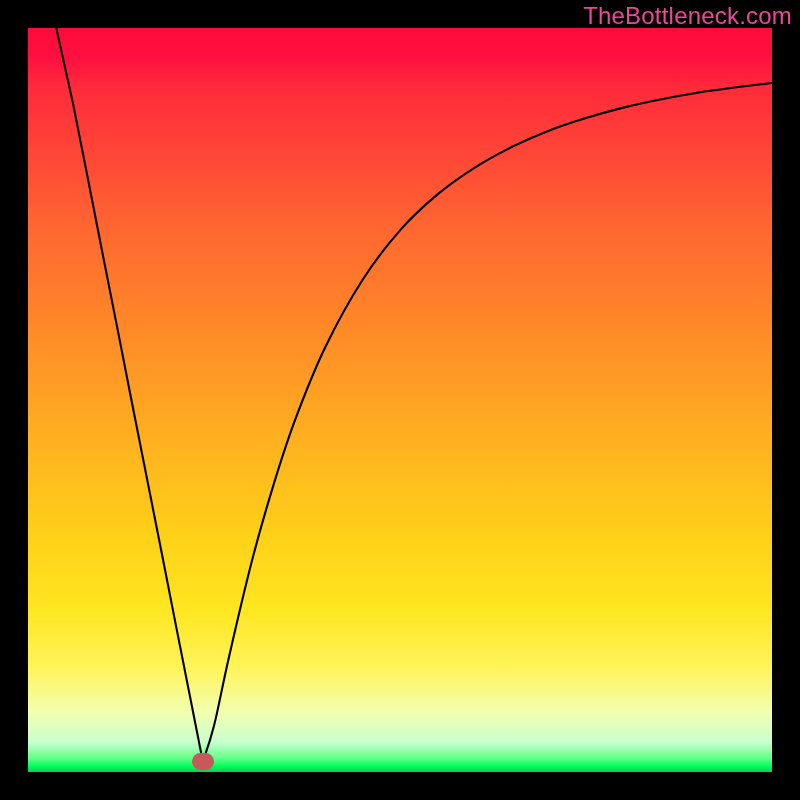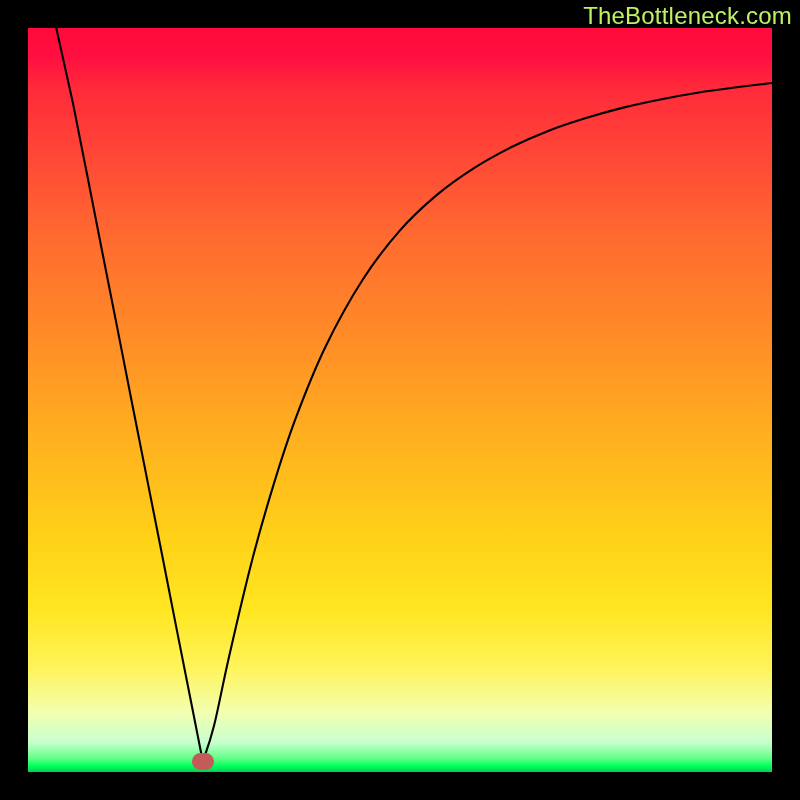--- a/index.html
+++ b/index.html
@@ -14,21 +14,21 @@
   .stage {
     position: relative;
     width: 800px;
     height: 800px;
     background: #000;
   }
   .watermark {
     position: absolute;
     top: 2px;
     right: 8px;
-    color: #bef264;
+    color: #ec4899;
     font-size: 24px;
     font-weight: 400;
     letter-spacing: 0.2px;
     z-index: 10;
   }
   .plot-area {
     position: absolute;
     left: 28px;
     top: 28px;
     width: 744px;

